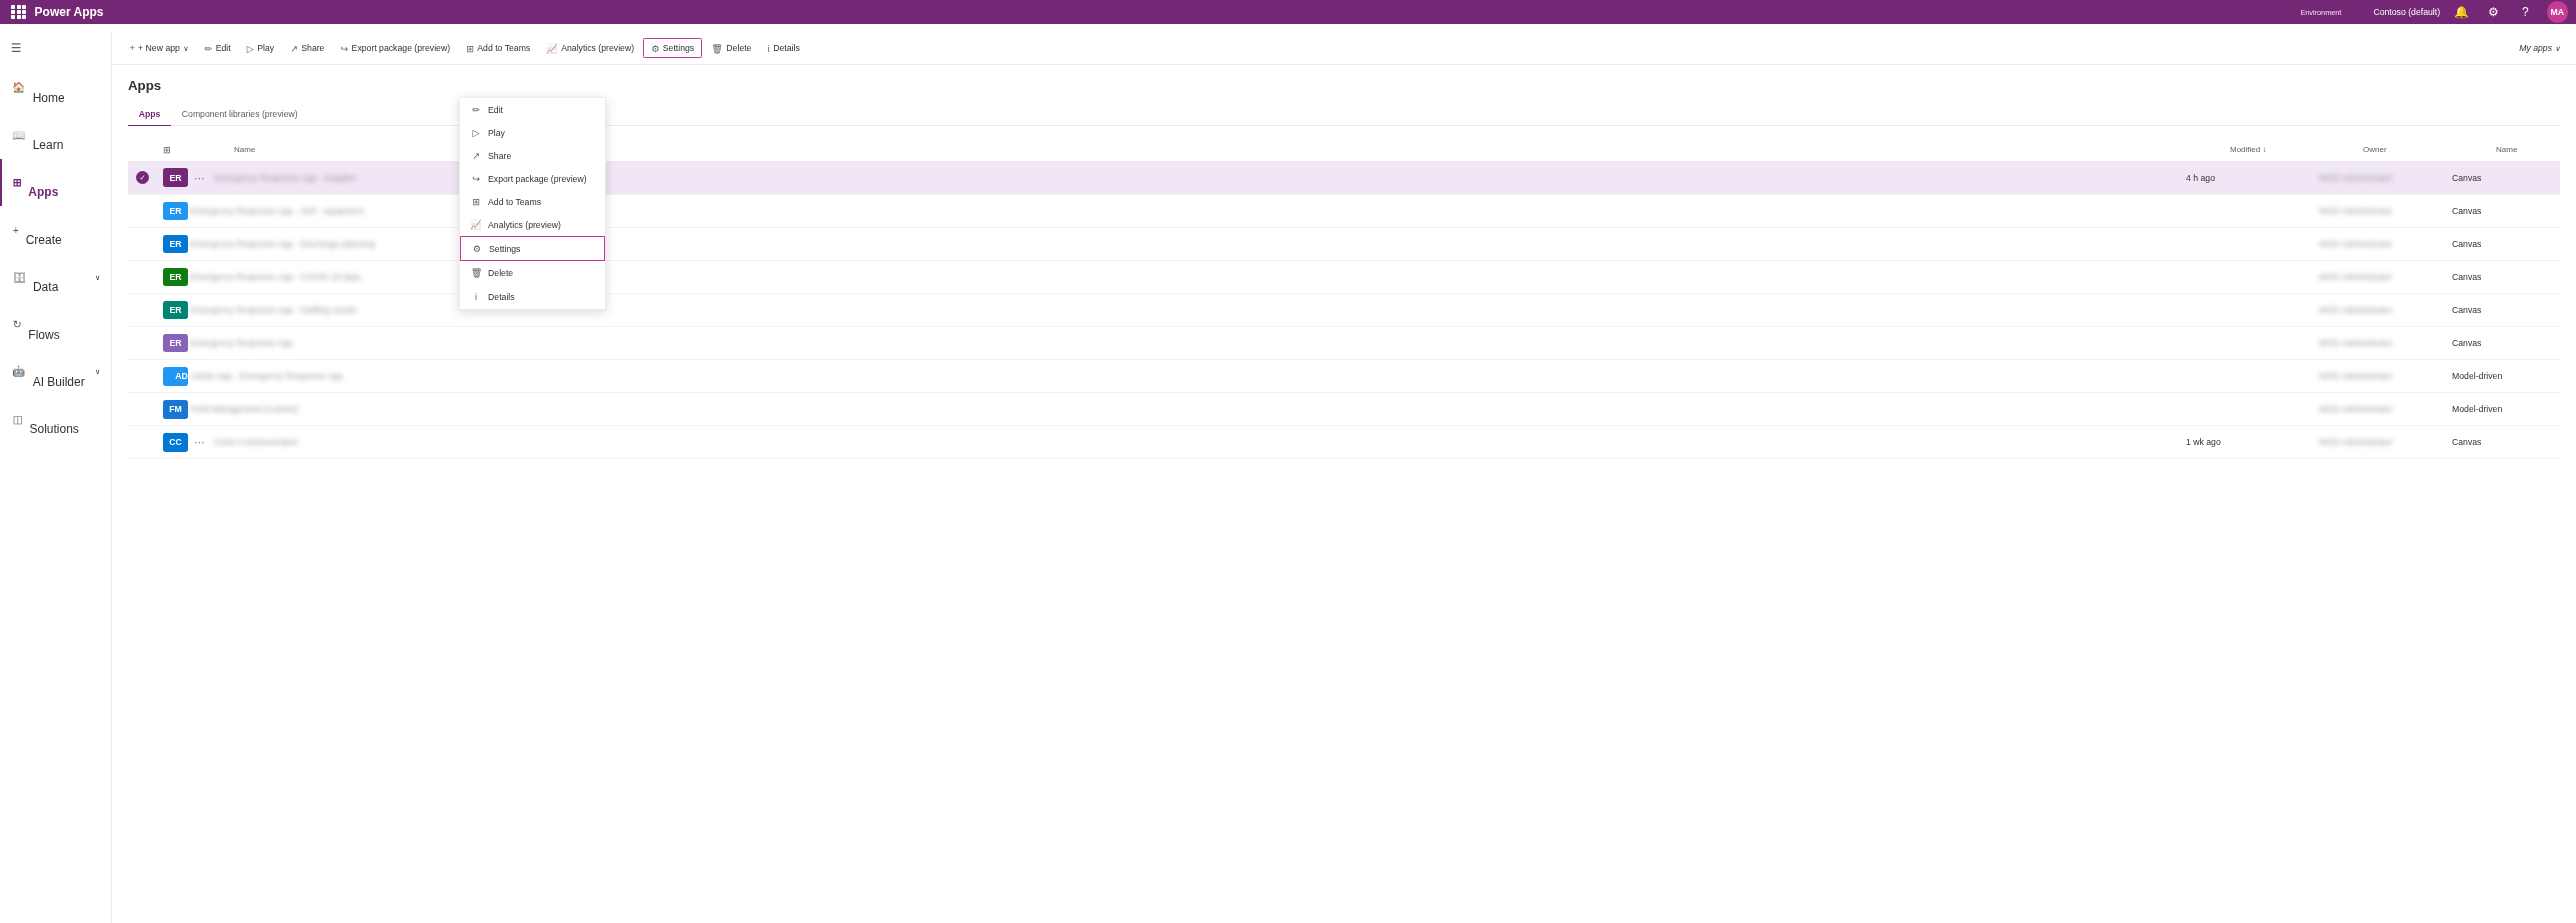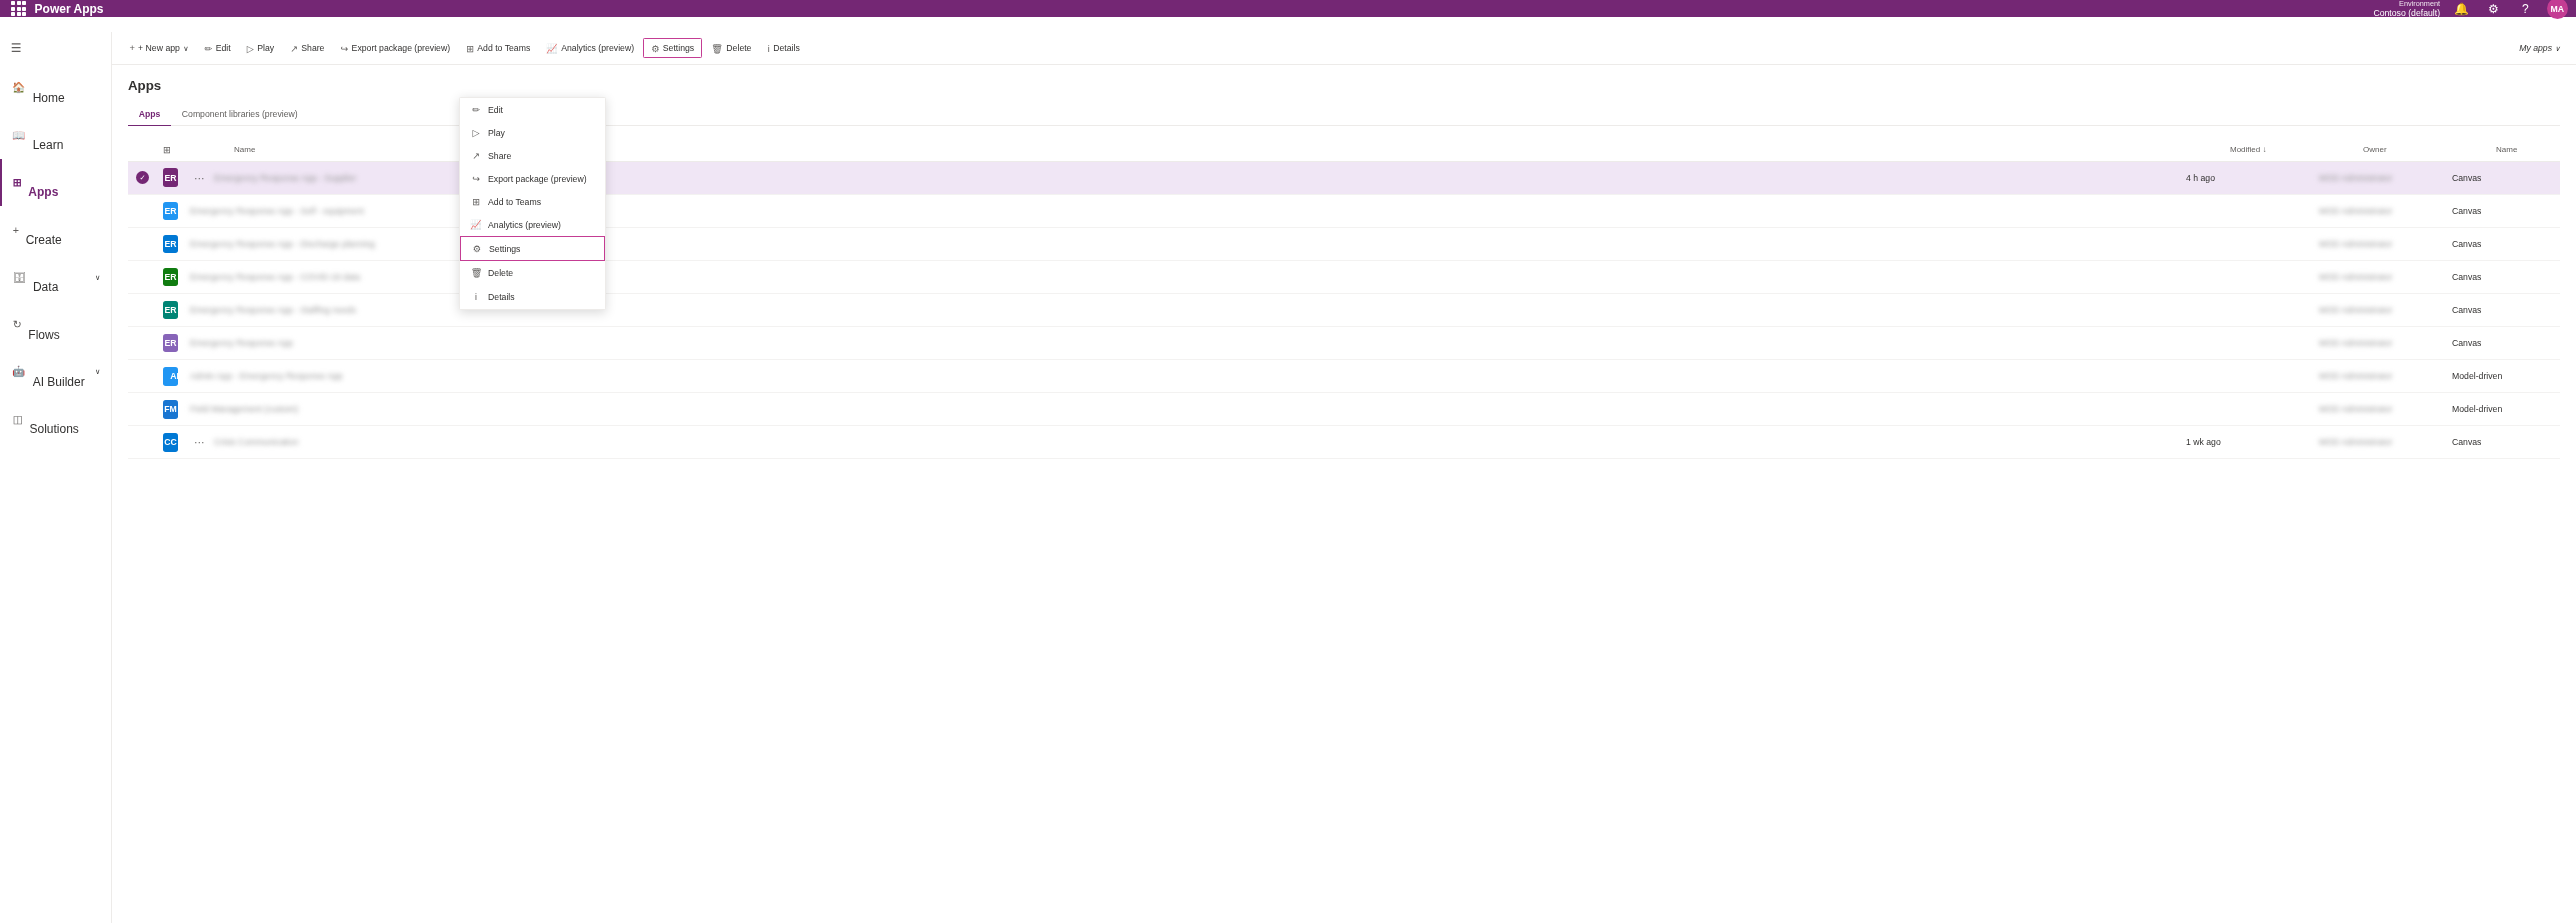--- a/index.html
+++ b/index.html
@@ -2,21 +2,21 @@
 <html style="font-size:10.7px"><head>
   <meta charset="utf-8">
   <style>
     * { box-sizing: border-box; margin: 0; padding: 0; }
     body { font-family: 'Segoe UI', sans-serif; font-size: 9.3px; background: #fff; overflow: hidden; }
 
     
     .top-nav {
       background: #742774;
       color: white;
-      height: 17px;
+      height: 24px;
       display: flex;
       align-items: center;
       padding: 0 8px;
       position: fixed;
       top: 0; left: 0; right: 0;
       z-index: 100;
     }
     .top-nav-waffle {
       width: 21.3px; height: 21.3px;
       display: flex; align-items: center; justify-content: center;
@@ -25,21 +25,21 @@
     .waffle-grid {
       display: grid; grid-template-columns: repeat(3,4px); gap: 1.3px;
     }
     .waffle-dot { width: 4px; height: 4px; background: white; border-radius: 0.7px; }
     .app-title {
       font-size: 12px; font-weight: 600; color: white; margin-right: auto;
     }
     .top-nav-right {
       display: flex; align-items: center; gap: 10.7px;
     }
-    .env-info { display: flex; flex-direction: column; align-items: flex-end; font-size: 7.3px; color: #f0e6f0; }
+    .env-info { display: flex; align-items: flex-end; font-size: 7.3px; color: #f0e6f0; }
     .top-nav-icon {
       width: 21.3px; height: 21.3px; border-radius: 50%;
       display: flex; align-items: center; justify-content: center;
       cursor: pointer; color: white; font-size: 12px;
     }
     .avatar {
       width: 21.3px; height: 21.3px; border-radius: 50%;
       background: #c43c93; color: white; font-size: 8.7px; font-weight: 600;
       display: flex; align-items: center; justify-content: center; cursor: pointer;
     }
@@ -113,21 +113,21 @@
     }
     .table-row {
       display: grid;
       grid-template-columns: 27px 27px 1fr 133px 133px 100px;
       align-items: center; padding: 6.7px 8px;
       border-bottom: 0.7px solid #f3f2f1; font-size: 8.7px; color: #323130;
       position: relative;
     }
     .table-row.selected { background: #f0e6f5; }
     .app-icon {
-      width: 15px; height: 18.7px; border-radius: 2.7px;
+      width: 25px; height: 18.7px; border-radius: 2.7px;
       display: flex; align-items: center; justify-content: center;
       font-size: 8.7px; color: white; font-weight: 600;
     }
     .check-icon {
       width: 13.3px; height: 13.3px; background: #742774; border-radius: 50%;
       display: flex; align-items: center; justify-content: center; color: white; font-size: 7.3px;
     }
     .more-btn {
       font-size: 10.7px; color: #605e5c; cursor: pointer; padding: 1.3px 4px;
     }

